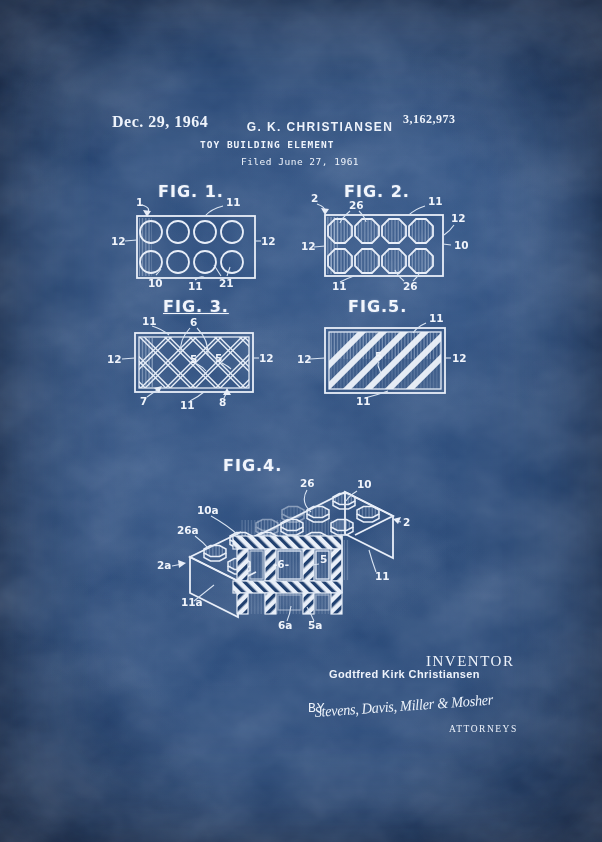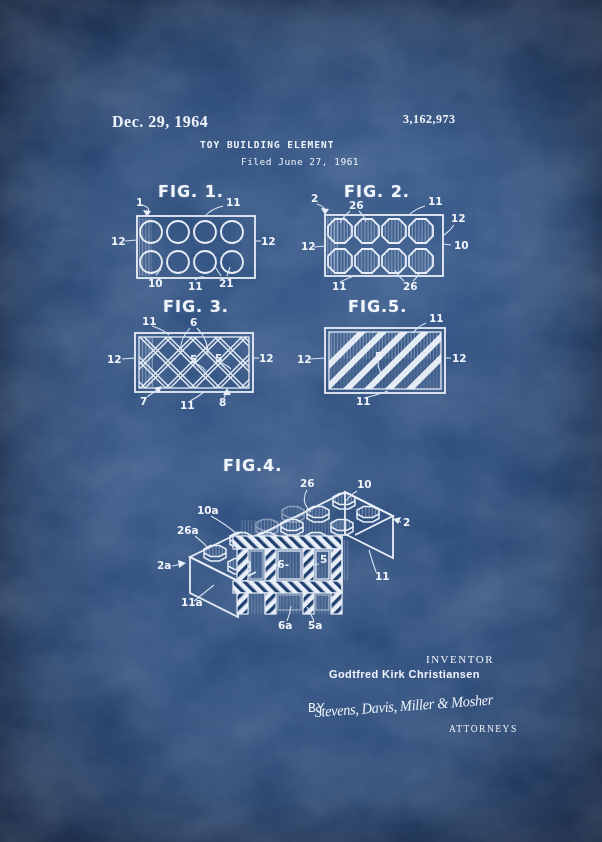--- a/index.html
+++ b/index.html
@@ -35,21 +35,21 @@
   }
   .shape{fill:none;stroke:#e8eef8;stroke-width:1.8;}
   .thin{fill:none;stroke:#e4ecf7;stroke-width:1.3;}
   .ldr{fill:none;stroke:#d9e4f2;stroke-width:1.1;}
   .arr{fill:#e8eef8;stroke:none;}
   .hdr-date{left:112px;top:113px;font-size:16px;letter-spacing:.5px;}
   .hdr-num{left:403px;top:112px;font-size:12px;letter-spacing:.5px;}
   .hdr-appl{left:235px;top:120px;width:170px;text-align:center;font-weight:bold;font-size:12px;letter-spacing:1.4px;}
   .hdr-title{left:200px;top:139px;width:200px;font-weight:bold;font-size:9.5px;letter-spacing:1px;}
   .hdr-filed{left:200px;top:156px;width:200px;text-align:center;font-size:9.5px;letter-spacing:.5px;}
-  .ft-inv{left:426px;top:653px;font-family:"Liberation Serif",serif;font-size:11px;letter-spacing:1.5px;}
+  .ft-inv{left:426px;top:653px;font-family:"Liberation Serif",serif;font-size:15px;letter-spacing:1.5px;}
   .ft-name{left:310px;top:668px;width:170px;text-align:right;font-weight:bold;font-size:11px;letter-spacing:.4px;}
   .ft-by{left:308px;top:701px;font-family:Liberation Mono, monospace;font-size:13px;letter-spacing:1px;}
   .ft-sig{left:314px;top:704px;font-family:"Liberation Serif",serif;font-style:italic;font-size:15px;
           transform:rotate(-4deg) scaleX(.95);transform-origin:left top;letter-spacing:-.3px;color:#ecf2fa;}
   .ft-att{left:428px;top:724px;font-family:"Liberation Serif",serif;font-size:9.5px;letter-spacing:1.5px;margin-left:21px;}
 </style>
 </head>
 <body>
 
 <div class="sheet">
@@ -63,27 +63,28 @@
       <filter id="txB" x="0" y="0" width="100%" height="100%">
         <feTurbulence type="fractalNoise" baseFrequency="0.05 0.09" numOctaves="3" seed="4"></feTurbulence>
         <feColorMatrix type="matrix" values="0 0 0 0 0.03  0 0 0 0 0.09  0 0 0 0 0.22  0.3 0.3 0.3 0 -0.1"></feColorMatrix>
       </filter>
     </defs>
     <rect width="602" height="842" filter="url(#txA)" opacity="0.38"></rect>
     <rect width="602" height="842" filter="url(#txB)" opacity="0.30"></rect>
   </svg>
 
   <div class="abs serifb hdr-date">Dec. 29, 1964</div>
+  <div class="abs hdr-appl">G. K. CHRISTIANSEN</div>
   <div class="abs serifb hdr-num">3,162,973</div>
   <div class="abs mono hdr-title">TOY BUILDING ELEMENT</div>
   <div class="abs mono hdr-filed">Filed June 27, 1961</div>
 
   <div class="figtitle" style="left:158px;top:182px;">FIG. 1.</div>
   <div class="figtitle" style="left:344px;top:182px;">FIG. 2.</div>
-  <div class="figtitle" style="left:163px;top:297px;">FIG. 3.</div>
+  <div class="figtitle" style="left:163px;top:297px;text-decoration:underline;">FIG. 3.</div>
   <div class="figtitle" style="left:348px;top:297px;">FIG.5.</div>
   <div class="figtitle" style="left:223px;top:456px;">FIG.4.</div>
 
   <svg class="fig" style="left:100px;top:192px;" width="180" height="112" viewBox="0 0 180 112">
     <defs>
       <pattern id="vl1" width="3.2" height="7" patternUnits="userSpaceOnUse">
         <line x1="1" y1="0" x2="1" y2="7" stroke="#cfdcee" stroke-width="1.1"></line>
       </pattern>
     </defs>
     <rect class="shape" x="37" y="24" width="118" height="62"></rect>

